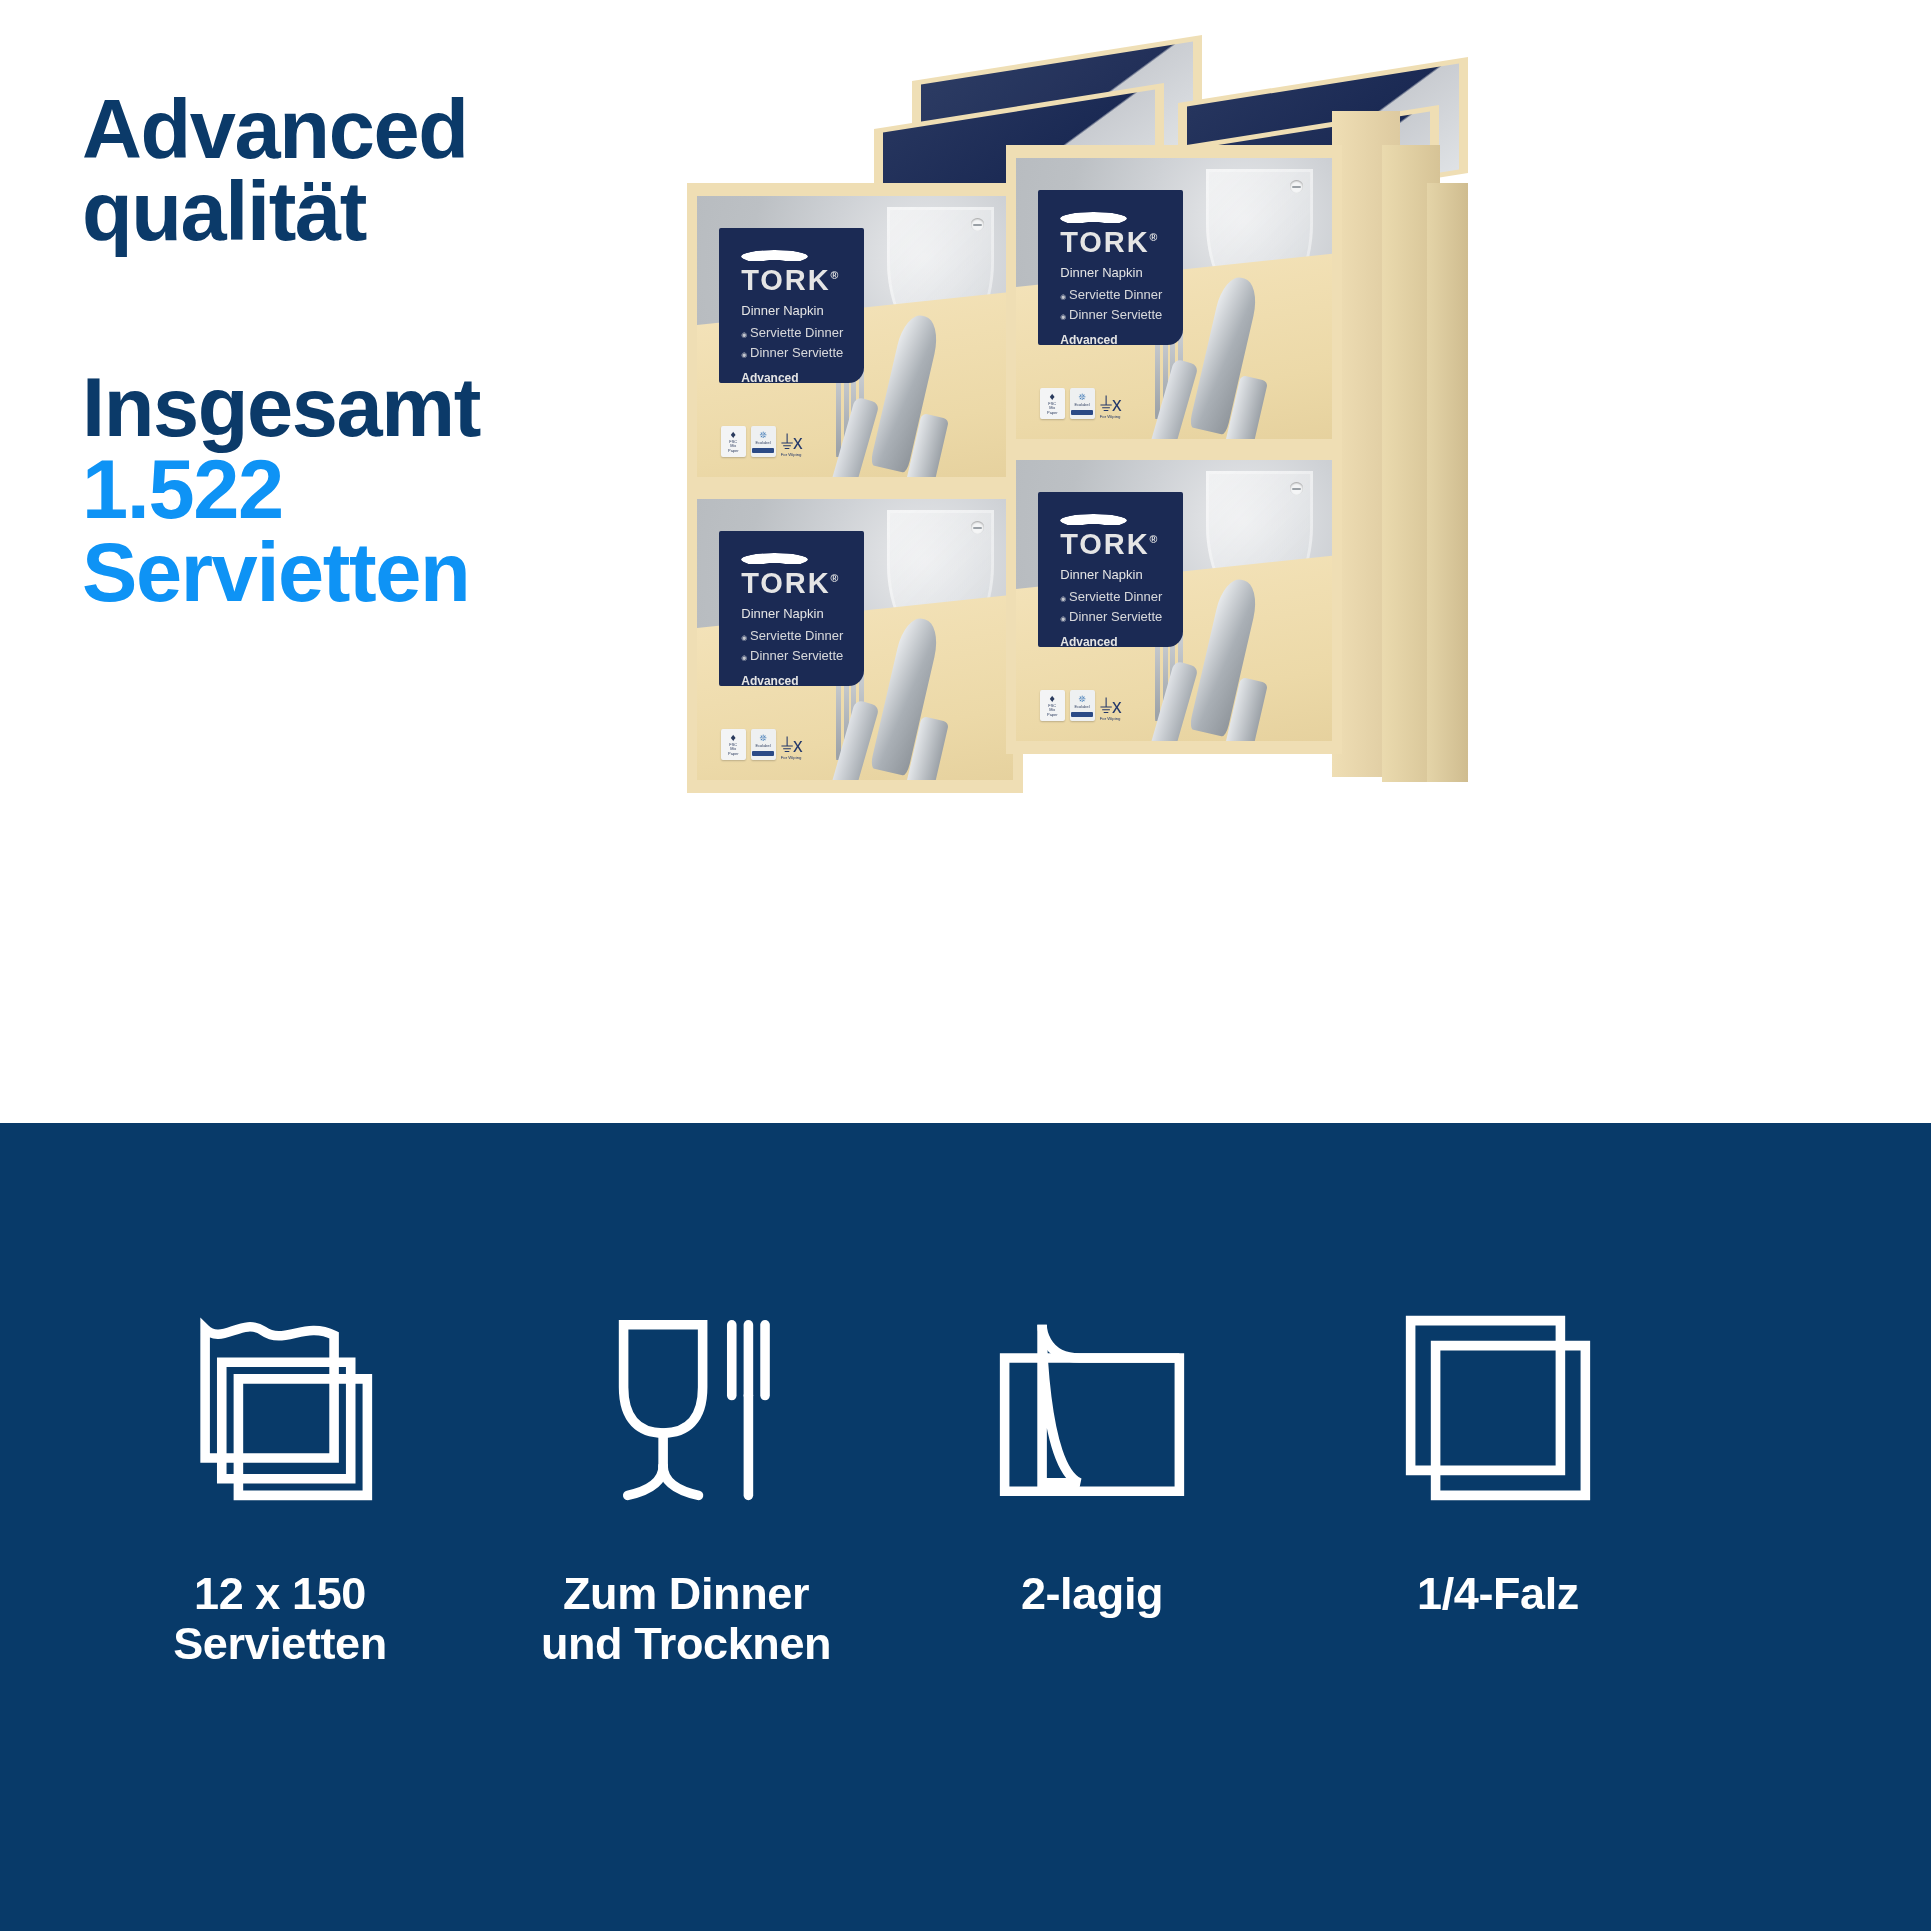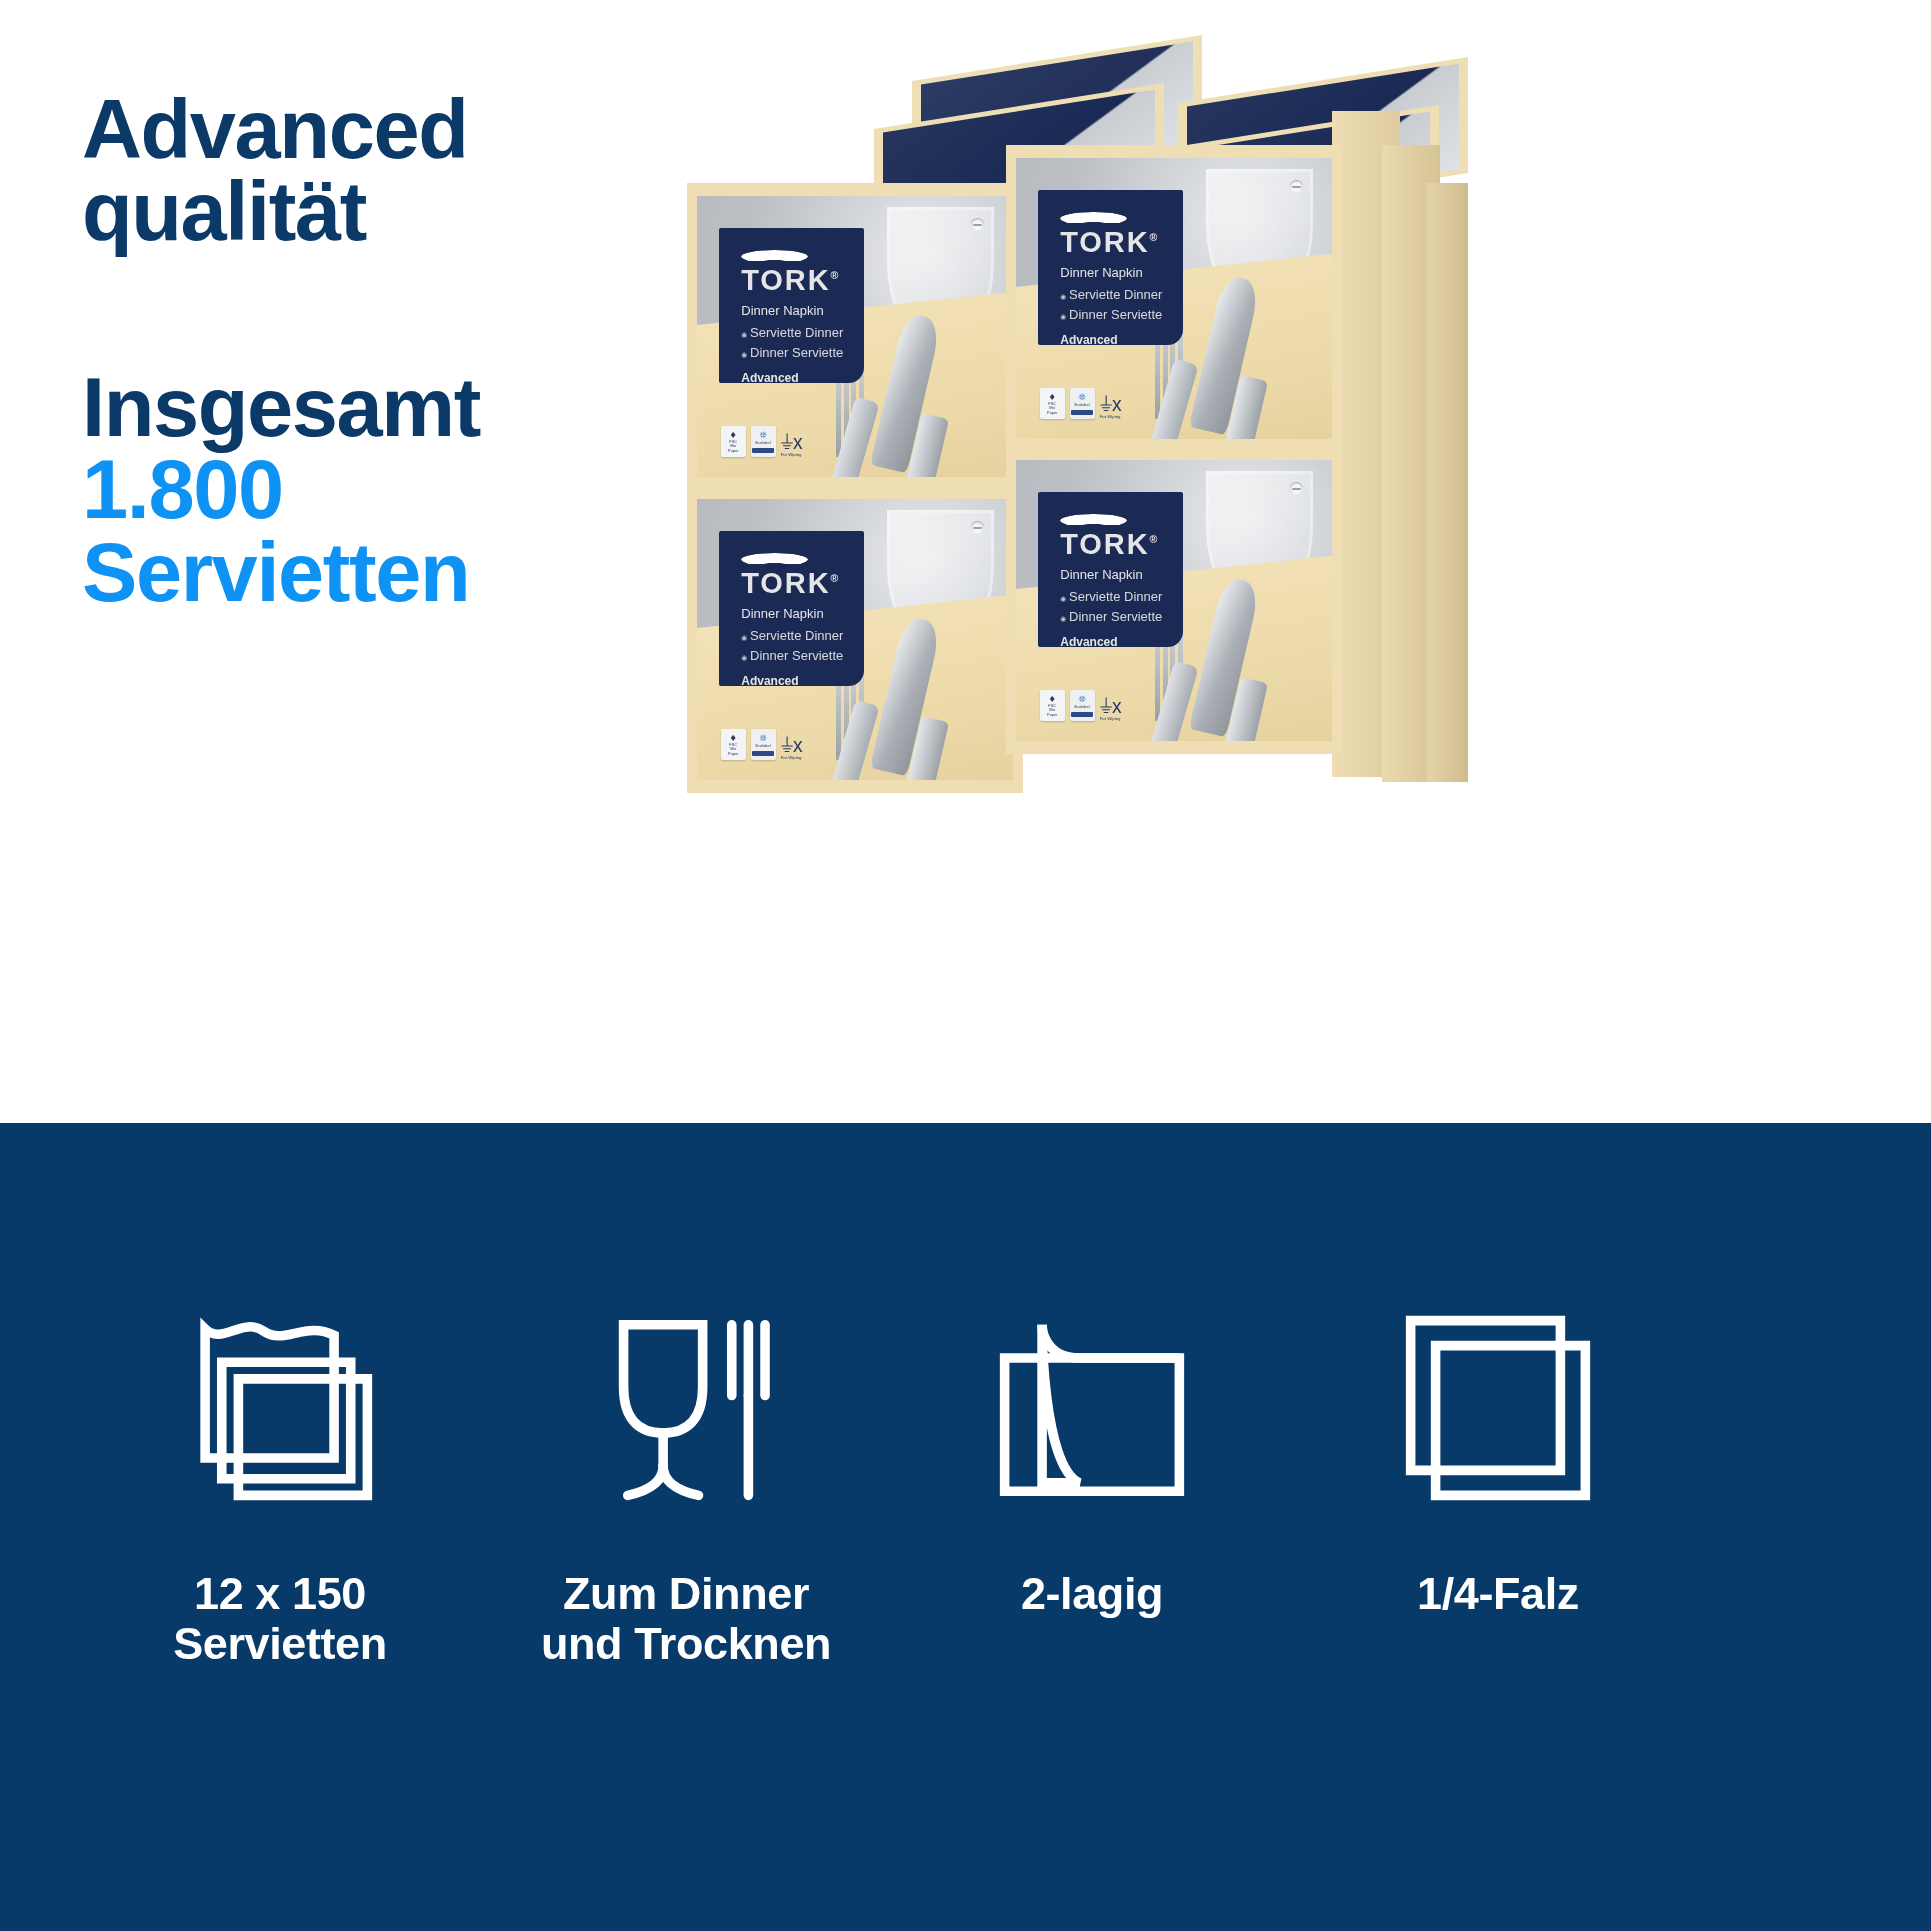--- a/index.html
+++ b/index.html
@@ -162,21 +162,21 @@
 
   <div id="hero">
 
     <div id="copy">
       <div id="headline1">
         <div class="head-line">Advanced</div>
         <div class="head-line">qualität</div>
       </div>
       <div id="headline2">
         <div class="head-line">Insgesamt</div>
-        <div class="head-line accent">1.800</div>
+        <div class="head-line accent">1.522</div>
         <div class="head-line accent">Servietten</div>
       </div>
     </div>
 
     <div id="product">
 
       <div class="pack" style="left:246px;top:4.8px;width:290px;height:116px;transform:skewY(-9deg);opacity:.97;">
         <div class="face" style="background:linear-gradient(150deg,#26355e,#1b2a54 55%,#c9ccd1 56%,#dfe2e5);"></div>
       </div>
       <div class="pack" style="left:512px;top:27px;width:290px;height:116px;transform:skewY(-9deg);">

